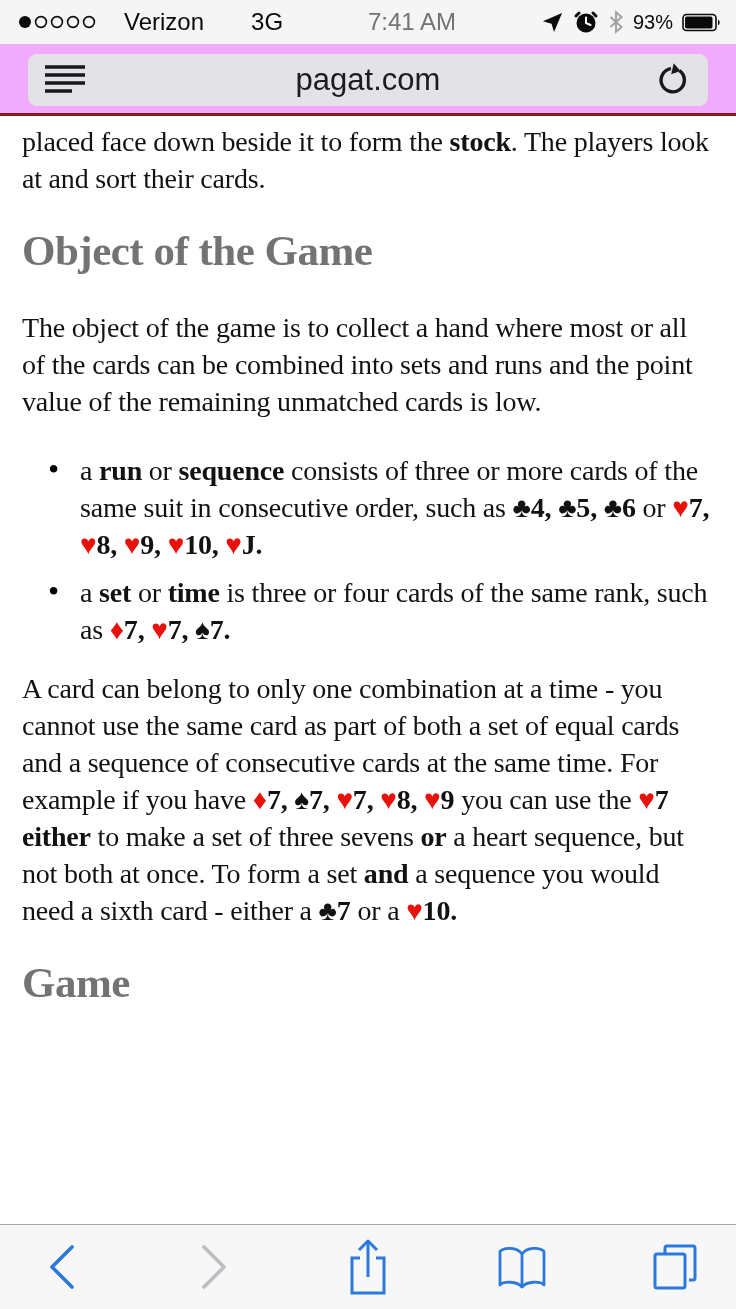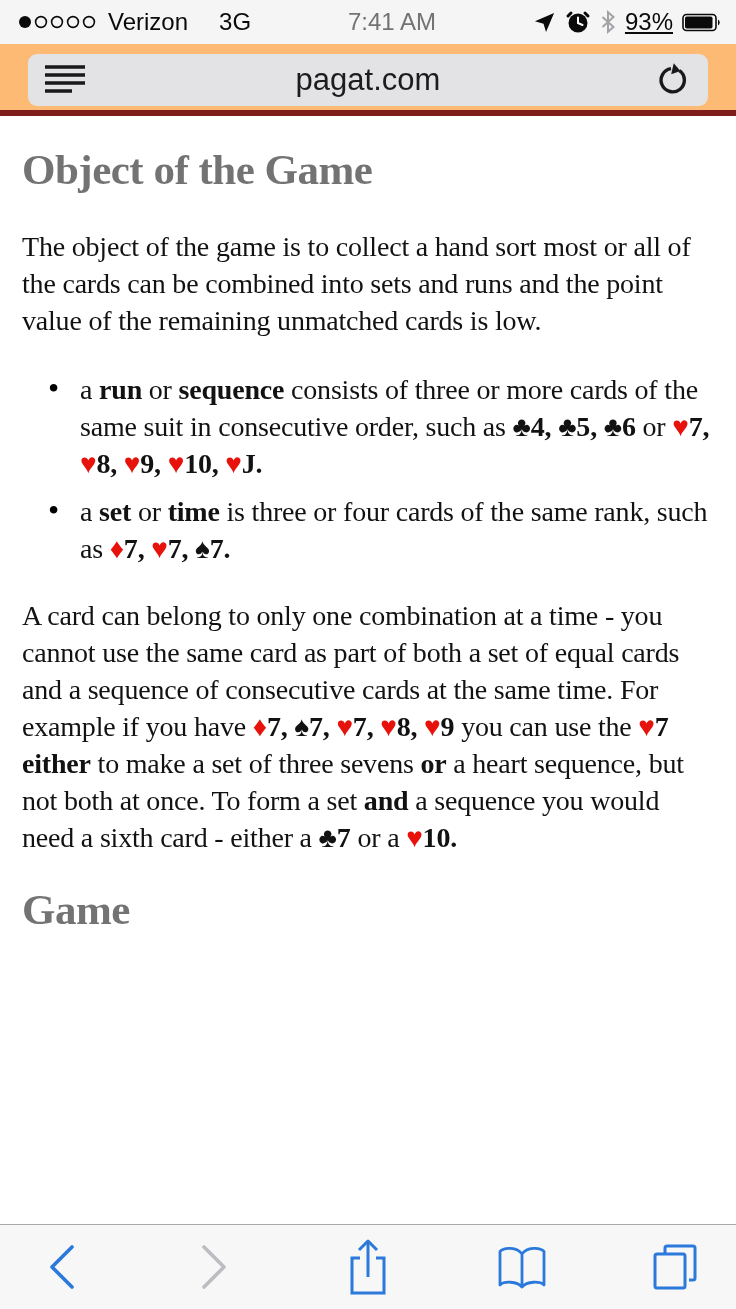--- a/index.html
+++ b/index.html
@@ -6,30 +6,30 @@
   .phone{
     width:736px;height:1309px;position:relative;overflow:hidden;
     font-family:"Liberation Sans","DejaVu Sans",sans-serif;
     background:#ffffff;
   }
   
   .status-bar{
     height:44px;background:#f5f5f6;display:flex;align-items:center;
     padding:0 14px 0 18px;box-sizing:border-box;color:#0a0a0a;font-size:24px;
   }
-  .sb-left{display:flex;align-items:center;gap:8px;}
+  .sb-left{display:flex;align-items:center;gap:24px;}
   .sb-center{flex:1;text-align:center;font-size:24px;color:#737373;}
   .sb-right{display:flex;align-items:center;gap:9px;}
   .signal-dots{display:flex;align-items:center;gap:3px;margin-right:4px;}
   .carrier{letter-spacing:0;}
   .network{margin-left:23px;}
-  .pct{font-size:24px;text-decoration:underline;}
+  .pct{font-size:20px;}
   
   .url-bar{
-    height:72px;background:#fdba74;border-bottom:6px solid #7f1d1d;
+    height:72px;background:#f0abfc;border-bottom:3px solid #7f1d1d;
     box-sizing:border-box;padding:10px 28px;
   }
   .url-field{
     position:relative;height:52px;background:#e3e3e6;border-radius:9px;
     display:flex;align-items:center;justify-content:space-between;
     padding:0 16px;box-sizing:border-box;
   }
   .domain{
     position:absolute;left:0;right:0;text-align:center;
     font-size:31px;color:#1c1c1e;
@@ -42,21 +42,21 @@
     font-family:"Liberation Serif","DejaVu Serif","DejaVu Sans",serif;
     font-size:28px;line-height:37px;color:#121212;letter-spacing:-0.2px;
   }
   .content p{margin:0 0 26px 0;}
   .content p.first{margin-top:7px;}
   .content h1{
     font-size:43px;line-height:48px;font-weight:bold;color:#737373;
     margin:30px 0 34px 0;letter-spacing:-0.5px;
   }
   .content h1.cropped{margin:30px 0 0 0;}
-  ul.rules{list-style:none;margin:32px 0 30px 0;padding:0 0 0 26px;}
+  ul.rules{list-style:none;margin:32px 0 22px 0;padding:0 0 0 26px;}
   ul.rules li{position:relative;padding-left:32px;margin-bottom:11px;}
   ul.rules li::before{
     content:"\2022";position:absolute;left:0;top:-1px;font-size:32px;color:#000;
   }
   .b{font-weight:bold;}
   .red{color:var(--suit-red,#e8120c);}
   
   .toolbar{
     position:absolute;left:0;bottom:0;width:736px;height:85px;
     background:#f7f7f8;border-top:1px solid #a8a8ac;box-sizing:border-box;
@@ -126,22 +126,23 @@
       <span class="refresh-icon">
         <svg width="34" height="36" viewBox="0 0 32 34">
           <path d="M20.2 8.2 A11 11 0 1 1 12.2 6.3" fill="none" stroke="#19191c" stroke-width="3.2"></path>
           <path d="M14.8 1.2 L21.2 8.6 L12.4 11.6 Z" fill="#19191c"></path>
         </svg>
       </span>
     </div>
   </div>
 
   <div class="content">
+    <p class="first"><span>placed face down beside it to form the </span><span class="b">stock</span><span>. The players look at and sort their cards.</span></p>
     <h1>Object of the Game</h1>
-    <p>The object of the game is to collect a hand sort most or all of the cards can be combined into sets and runs and the point value of the remaining unmatched cards is low.</p>
+    <p>The object of the game is to collect a hand where most or all of the cards can be combined into sets and runs and the point value of the remaining unmatched cards is low.</p>
     <ul class="rules">
       <li><span>a </span><span class="b">run</span><span> or </span><span class="b">sequence</span><span> consists of three or more cards of the same suit in consecutive order, such as </span><span class="b">♣</span><span class="b">4, </span><span class="b">♣</span><span class="b">5, </span><span class="b">♣</span><span class="b">6</span><span> or </span><span class="b red">♥</span><span class="b">7, </span><span class="b red">♥</span><span class="b">8, </span><span class="b red">♥</span><span class="b">9, </span><span class="b red">♥</span><span class="b">10, </span><span class="b red">♥</span><span class="b">J.</span></li>
       <li><span>a </span><span class="b">set</span><span> or </span><span class="b">time</span><span> is three or four cards of the same rank, such as </span><span class="b red">♦</span><span class="b">7, </span><span class="b red">♥</span><span class="b">7, </span><span class="b">♠</span><span class="b">7.</span></li>
     </ul>
     <p><span>A card can belong to only one combination at a time - you cannot use the same card as part of both a set of equal cards and a sequence of consecutive cards at the same time. For example if you have </span><span class="b red">♦</span><span class="b">7, </span><span class="b">♠</span><span class="b">7, </span><span class="b red">♥</span><span class="b">7, </span><span class="b red">♥</span><span class="b">8, </span><span class="b red">♥</span><span class="b">9</span><span> you can use the </span><span class="b red">♥</span><span class="b">7 either</span><span> to make a set of three sevens </span><span class="b">or</span><span> a heart sequence, but not both at once. To form a set </span><span class="b">and</span><span> a sequence you would need a sixth card - either a </span><span class="b">♣</span><span class="b">7</span><span> or a </span><span class="b red">♥</span><span class="b">10.</span></p>
     <h1 class="cropped">Game</h1>
   </div>
 
   <div class="toolbar">
     <div class="tb-btn">

